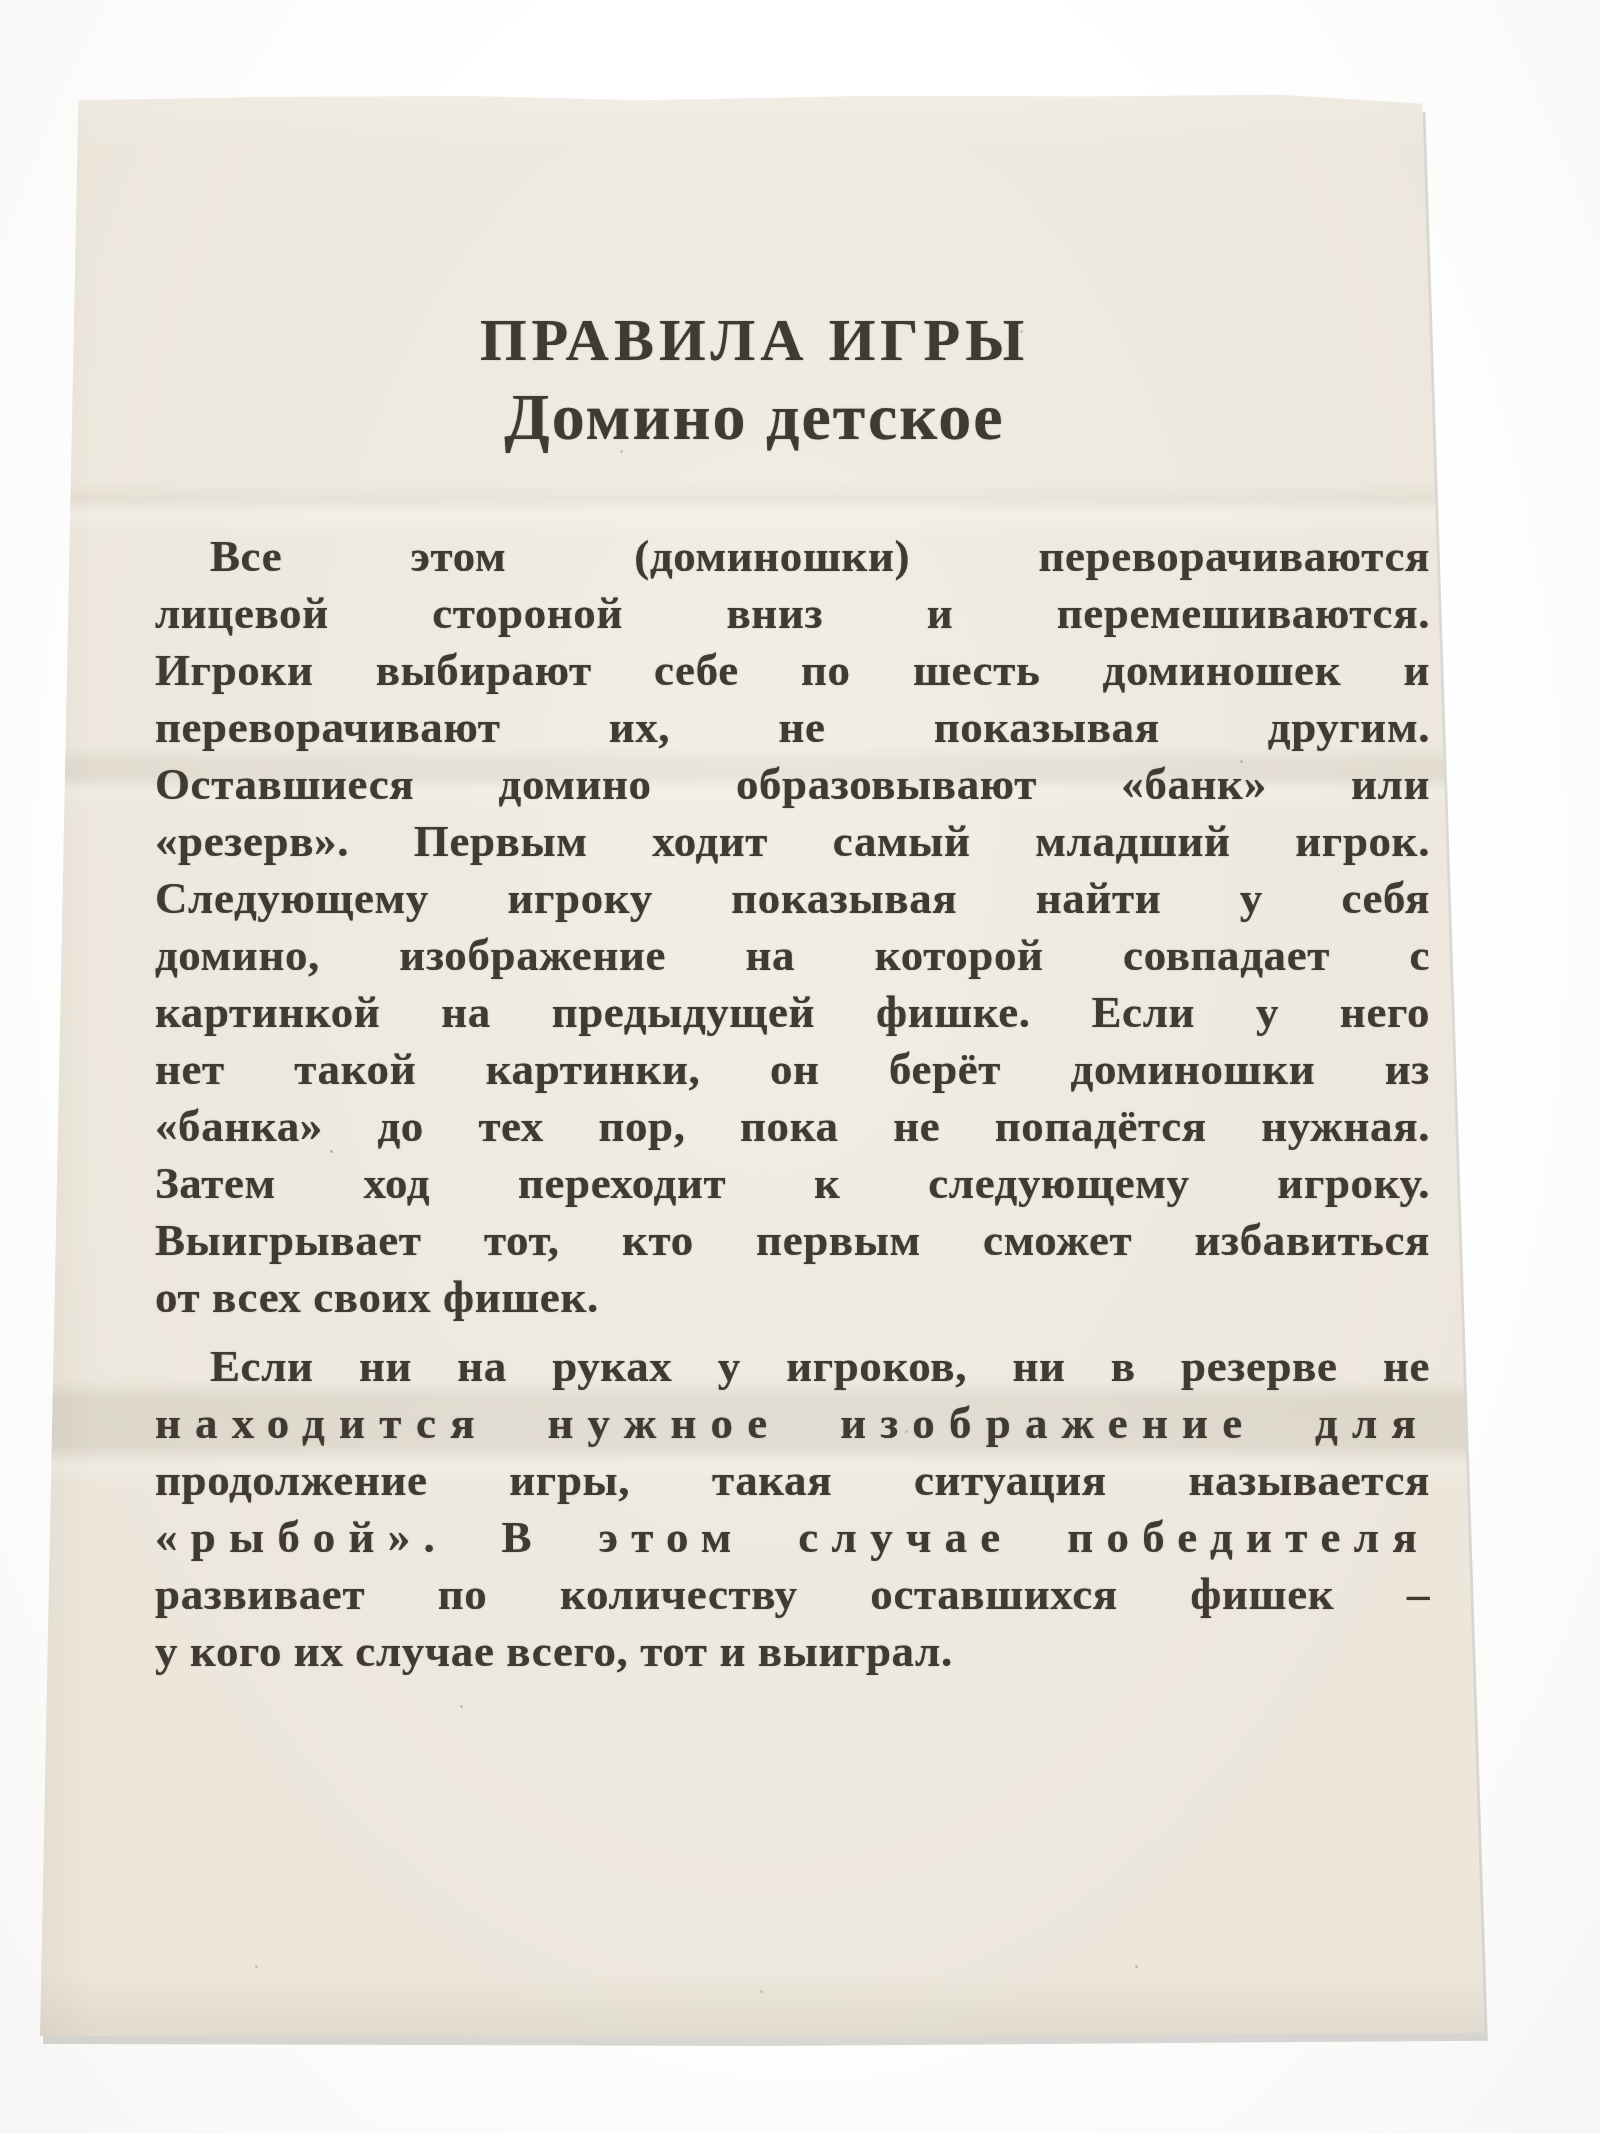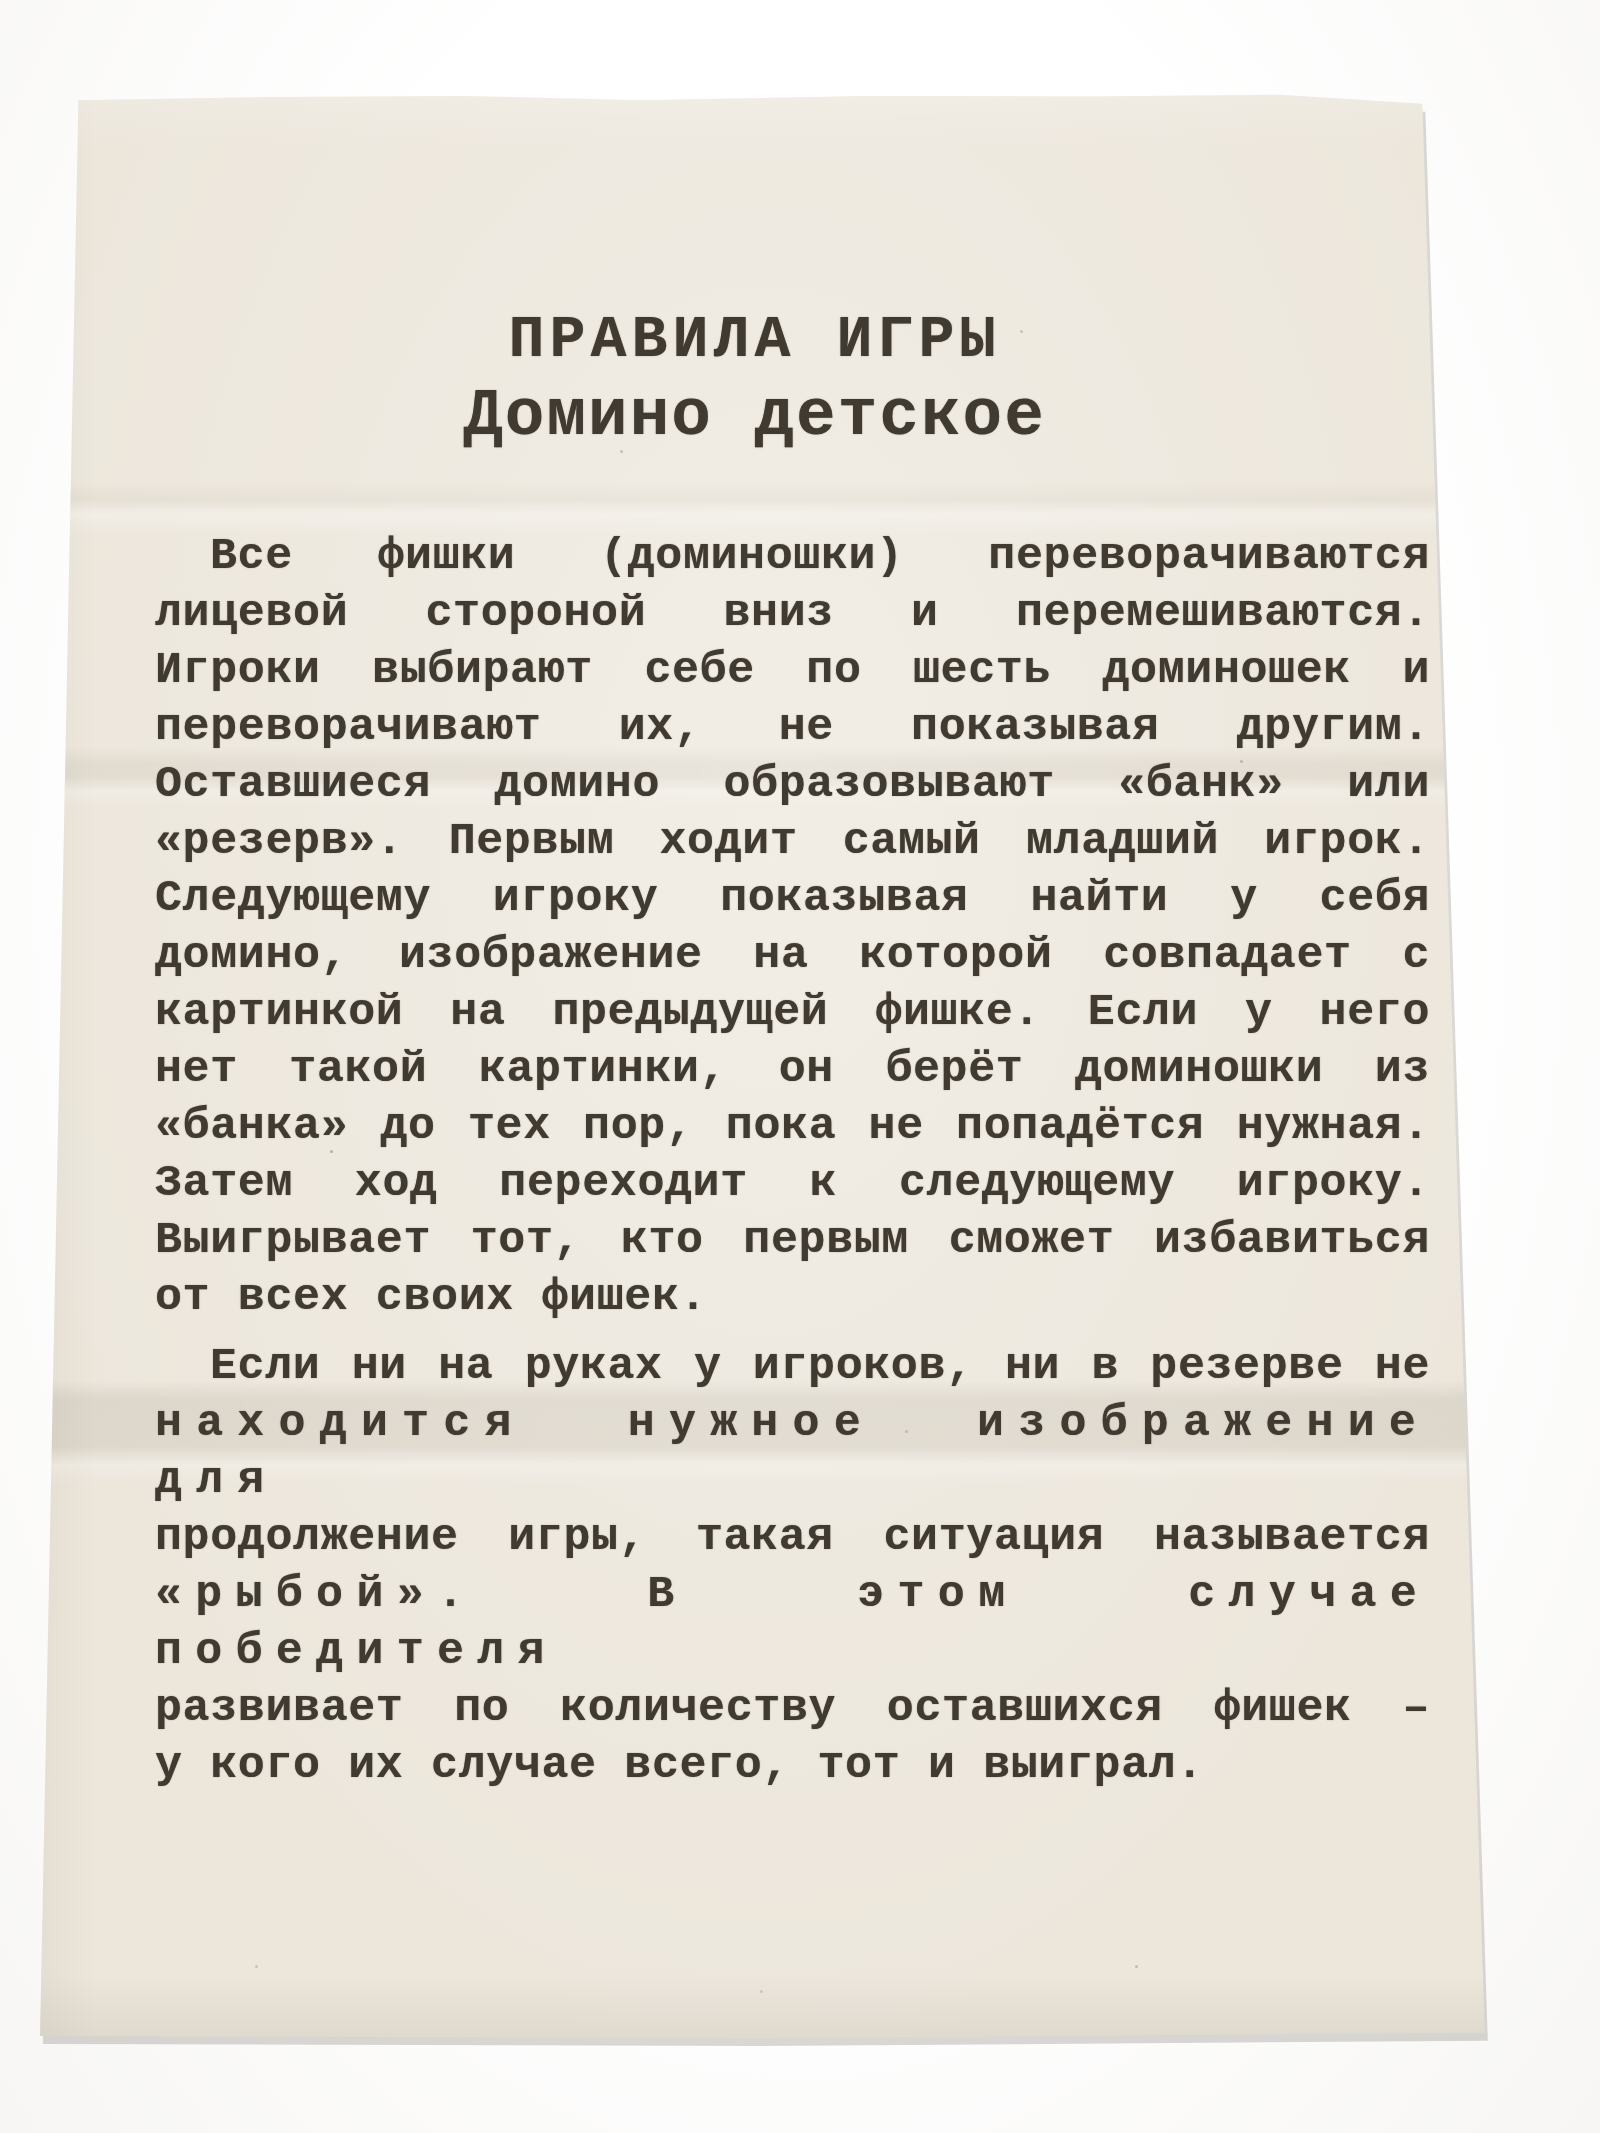--- a/index.html
+++ b/index.html
@@ -4,21 +4,21 @@
 <style>
   html, body { margin: 0; padding: 0; }
   body { background: #ffffff; }
 
   .stage {
     position: relative;
     width: 1600px;
     height: 2133px;
     overflow: hidden;
     background: radial-gradient(ellipse at 50% 42%, #ffffff 55%, #f7f6f4 100%);
-    font-family: Liberation Mono, monospace;
+    font-family: Liberation Serif, serif;
   }
 
   
   .paper-shadow {
     position: absolute;
     inset: 0;
     clip-path: polygon(4.9% 4.7%, 17% 4.55%, 29% 4.5%, 40% 4.7%, 54% 4.5%,
                        68% 4.52%, 80% 4.44%, 88.9% 4.86%, 92.8% 95.3%,
                        47% 95.55%, 2.5% 95.45%);
     background: rgba(70, 63, 52, 0.20);
@@ -130,21 +130,21 @@
     <div class="content">
 
       <div class="headings">
         <h1 class="title">ПРАВИЛА ИГРЫ</h1>
         <h2 class="subtitle">Домино детское</h2>
       </div>
 
       <div class="body-text">
 
         <div class="para para-1">
-          <div class="line first">Все фишки (доминошки) переворачиваются</div>
+          <div class="line first">Все этом (доминошки) переворачиваются</div>
           <div class="line">лицевой стороной вниз и перемешиваются.</div>
           <div class="line">Игроки выбирают себе по шесть доминошек и</div>
           <div class="line">переворачивают их, не показывая другим.</div>
           <div class="line">Оставшиеся домино образовывают «банк» или</div>
           <div class="line">«резерв». Первым ходит самый младший игрок.</div>
           <div class="line">Следующему игроку показывая найти у себя</div>
           <div class="line">домино, изображение на которой совпадает с</div>
           <div class="line">картинкой на предыдущей фишке. Если у него</div>
           <div class="line">нет такой картинки, он берёт доминошки из</div>
           <div class="line">«банка» до тех пор, пока не попадётся нужная.</div>

